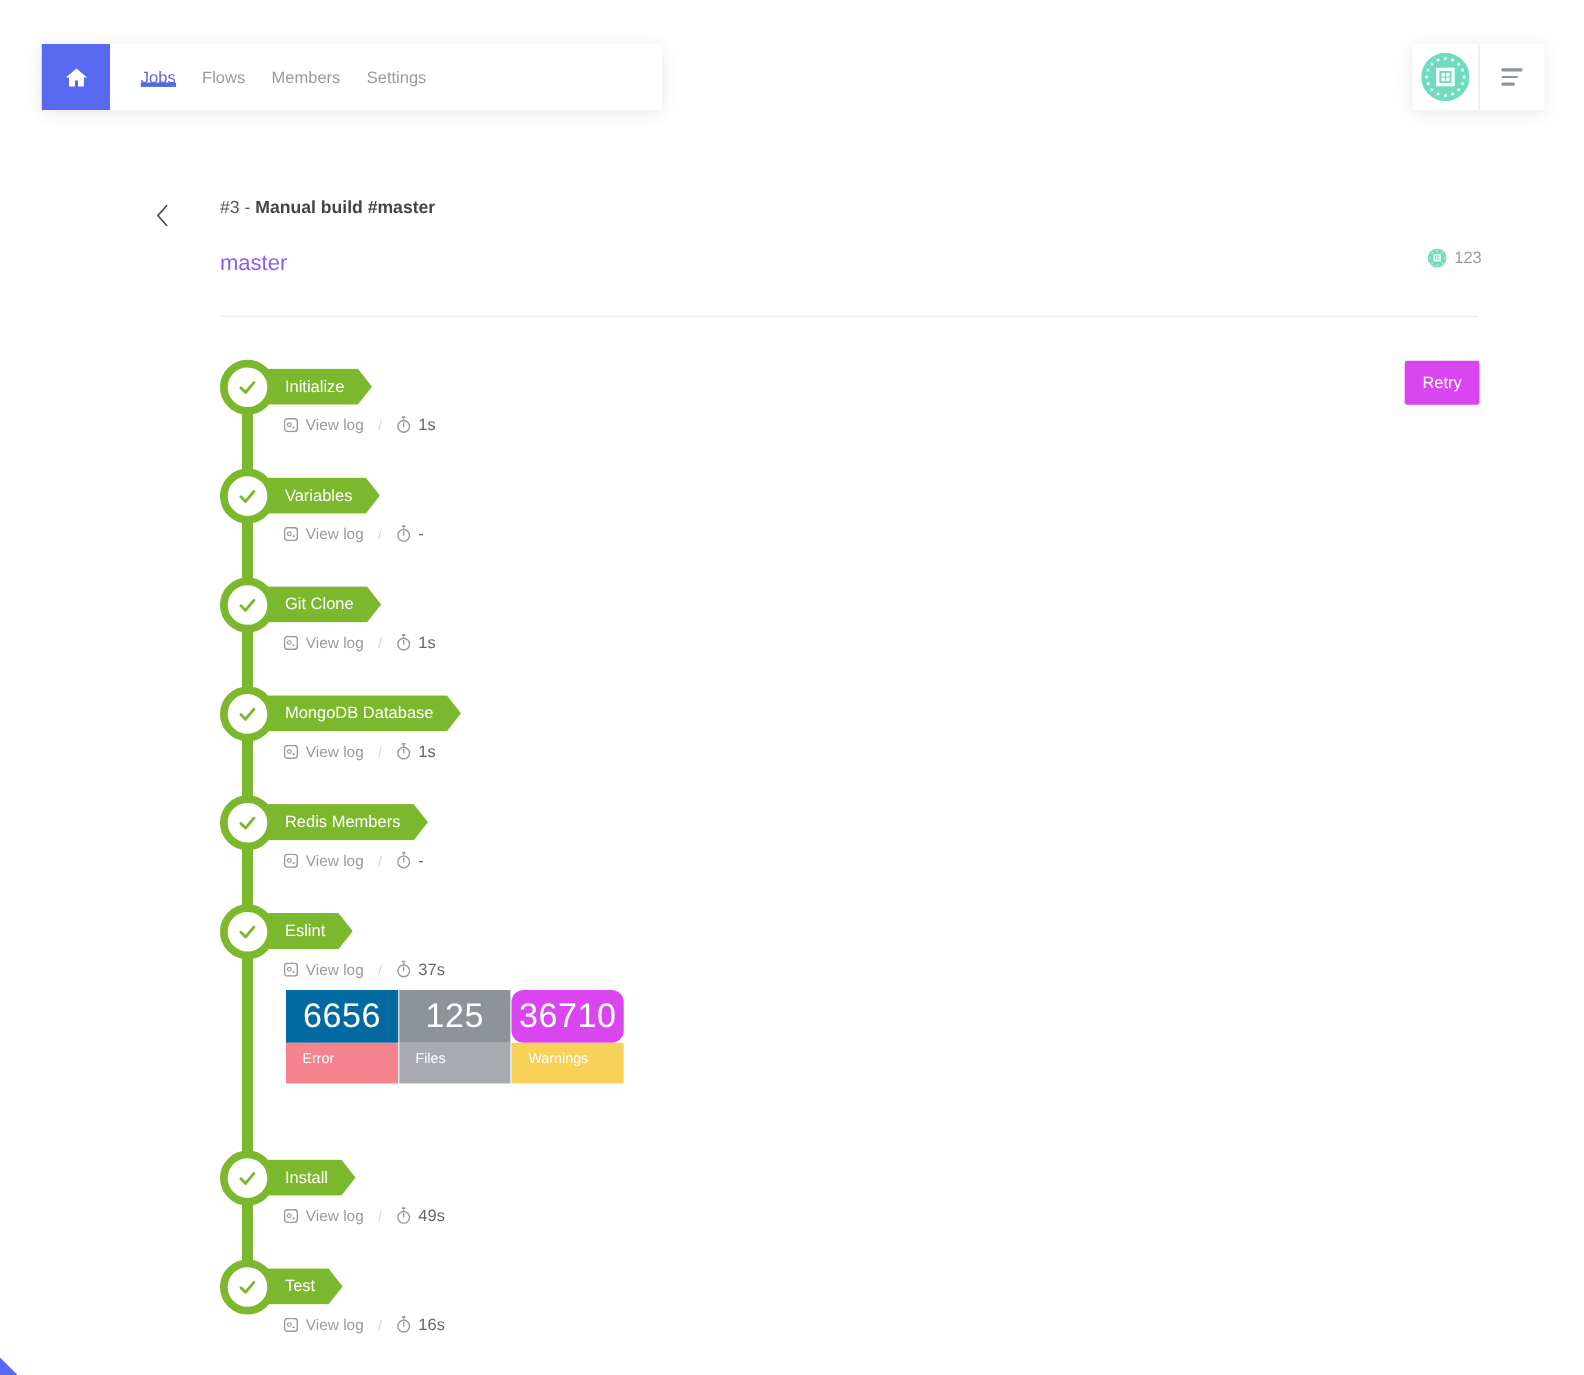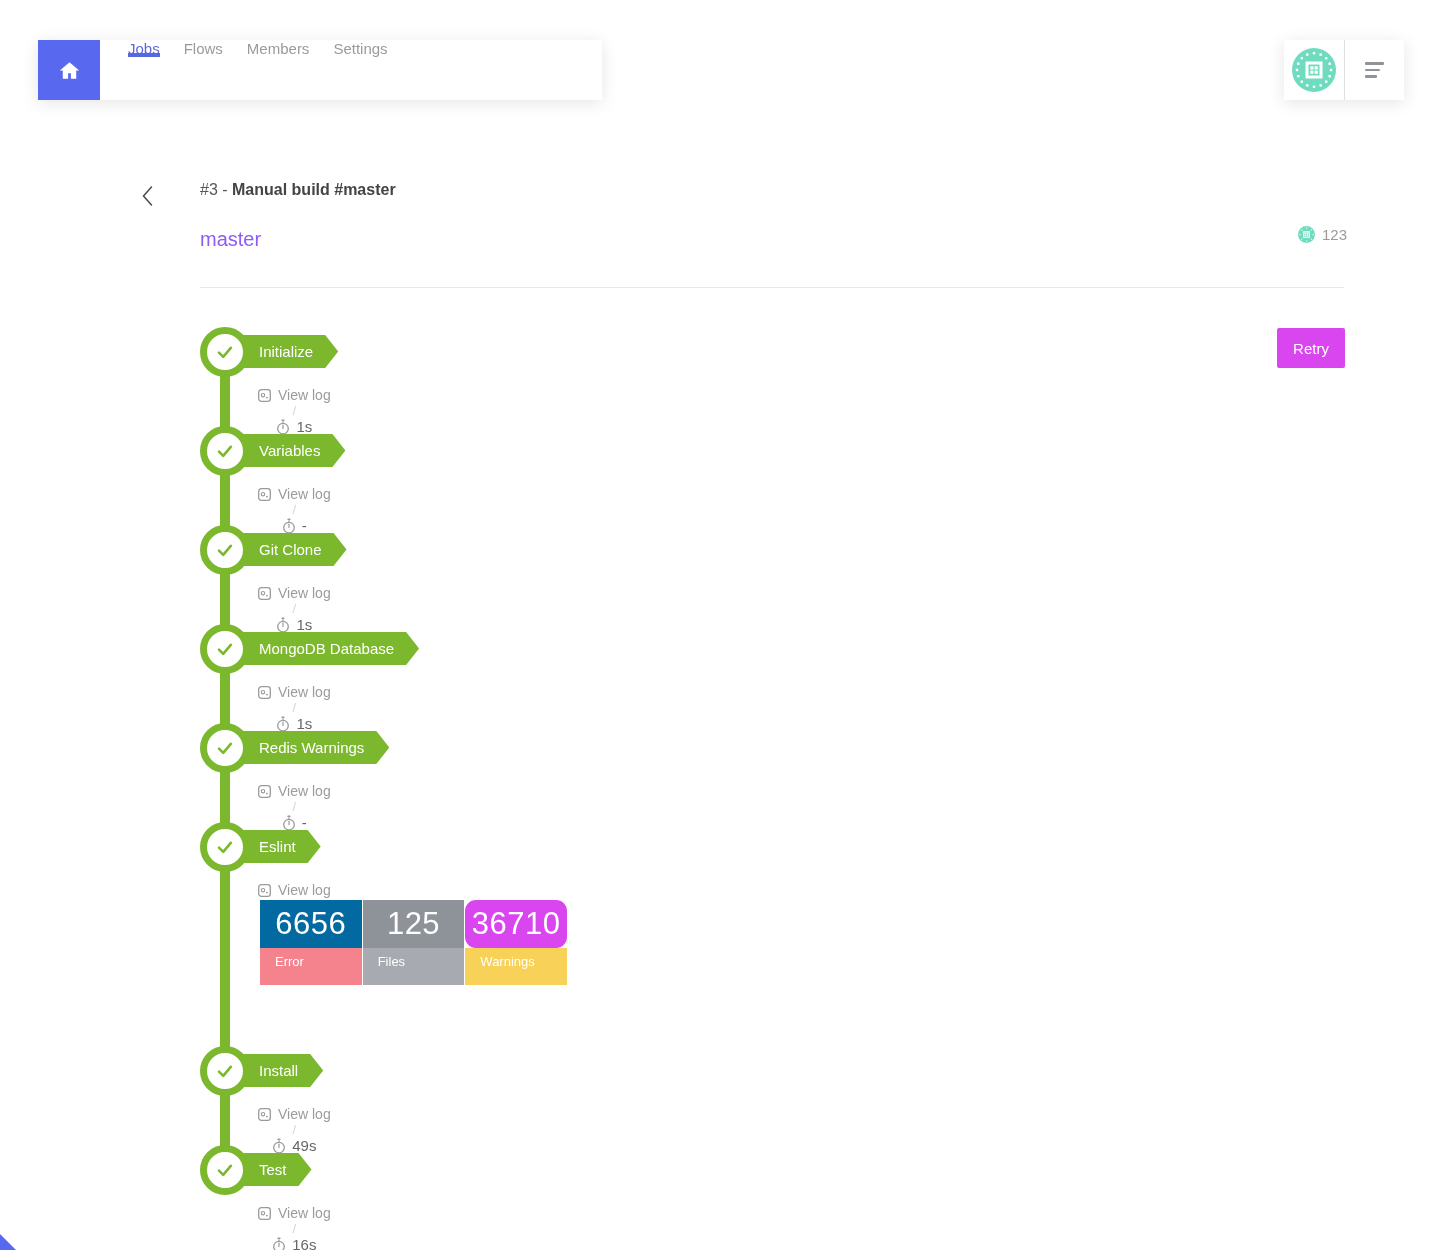--- a/index.html
+++ b/index.html
@@ -20,21 +20,21 @@
   .home-btn {
     width:62px; background:#5868ef; display:flex; align-items:center; justify-content:center;
     cursor:pointer; flex:none;
   }
   .crumb {
     width:210px; flex:none; background:#7381f3; color:#fff; font-size:15px;
     display:flex; align-items:center; justify-content:center;
     clip-path:polygon(0 0, calc(100% - 14px) 0, 100% 50%, calc(100% - 14px) 100%, 0 100%);
     padding-right:10px; cursor:pointer;
   }
-  .tabs { display:flex; align-items:flex-start; margin-left:16px; }
+  .tabs { display:flex; align-items:center; margin-left:16px; }
   .tab {
     position:relative; display:flex; align-items:center; padding:0 12px;
     color:#9b9b9b; font-size:15px; cursor:pointer; white-space:nowrap;
   }
   .tab.active { color:#5767dd; }
   .tab.active::after {
     content:""; position:absolute; left:12px; right:12px; bottom:0; height:4px; background:#5767dd;
   }
 
   
@@ -75,22 +75,22 @@
     position:absolute; left:200px; top:0; width:50px; height:50px;
     border:7px solid #7cb82e; border-radius:50%; background:#fff; z-index:2;
     display:flex; align-items:center; justify-content:center;
   }
   .step-label {
     position:absolute; left:240px; top:8px; height:33px; line-height:33px; z-index:1;
     background:#7cb82e; color:#fff; font-size:15px; padding:0 25px 0 19px; white-space:nowrap;
     clip-path:polygon(0 0, calc(100% - 13px) 0, 100% 50%, calc(100% - 13px) 100%, 0 100%);
   }
   .step-meta {
-    position:absolute; left:258px; top:60px; height:20px;
-    display:flex; align-items:center; font-size:14px; color:#9b9b9b; white-space:nowrap;flex-direction:column;
+    position:absolute; left:258px; top:49px; height:20px;
+    display:flex; align-items:center; font-size:14px; color:#9b9b9b; white-space:nowrap;
   }
   .viewlog { display:flex; align-items:center; cursor:pointer; }
   .viewlog svg { margin-right:7px; }
   .meta-sep { color:#d6d6d6; margin:0 13px; font-size:13px; }
   .duration-wrap { display:flex; align-items:center; }
   .duration-wrap svg { margin-right:6px; }
   .duration-text { color:#676767; font-size:15px; }
 
   .step-stats { position:absolute; left:260px; top:78px; width:307px; height:85px; display:flex; }
   .stat-cell { flex:1 1 0; display:flex; flex-direction:column; }
@@ -310,21 +310,21 @@
       </span>
     </div>
 
   </div>
     <div class="step" style="top: 723px;">
     <div class="step-circle">
       <svg width="24" height="24" viewBox="0 0 24 24">
         <path d="M6 12.6l4.2 4.2 7.6-9" stroke="#7cb82e" stroke-width="2.6" fill="none" stroke-linecap="round" stroke-linejoin="round"></path>
       </svg>
     </div>
-    <div class="step-label"><span>Redis Warnings</span></div>
+    <div class="step-label"><span>Redis Members</span></div>
     <div class="step-meta">
       <span class="viewlog">
         <svg width="13" height="13" viewBox="0 0 13 13">
           <rect x="0.7" y="0.7" width="11.6" height="11.6" rx="2.6" stroke="#9b9b9b" stroke-width="1.3" fill="none"></rect>
           <circle cx="5" cy="6.2" r="1.7" stroke="#9b9b9b" stroke-width="1.1" fill="none"></circle>
           <circle cx="8.9" cy="8.6" r="0.95" fill="#9b9b9b"></circle>
         </svg>
         <span>View log</span>
       </span>
       <span class="meta-sep">/</span>

